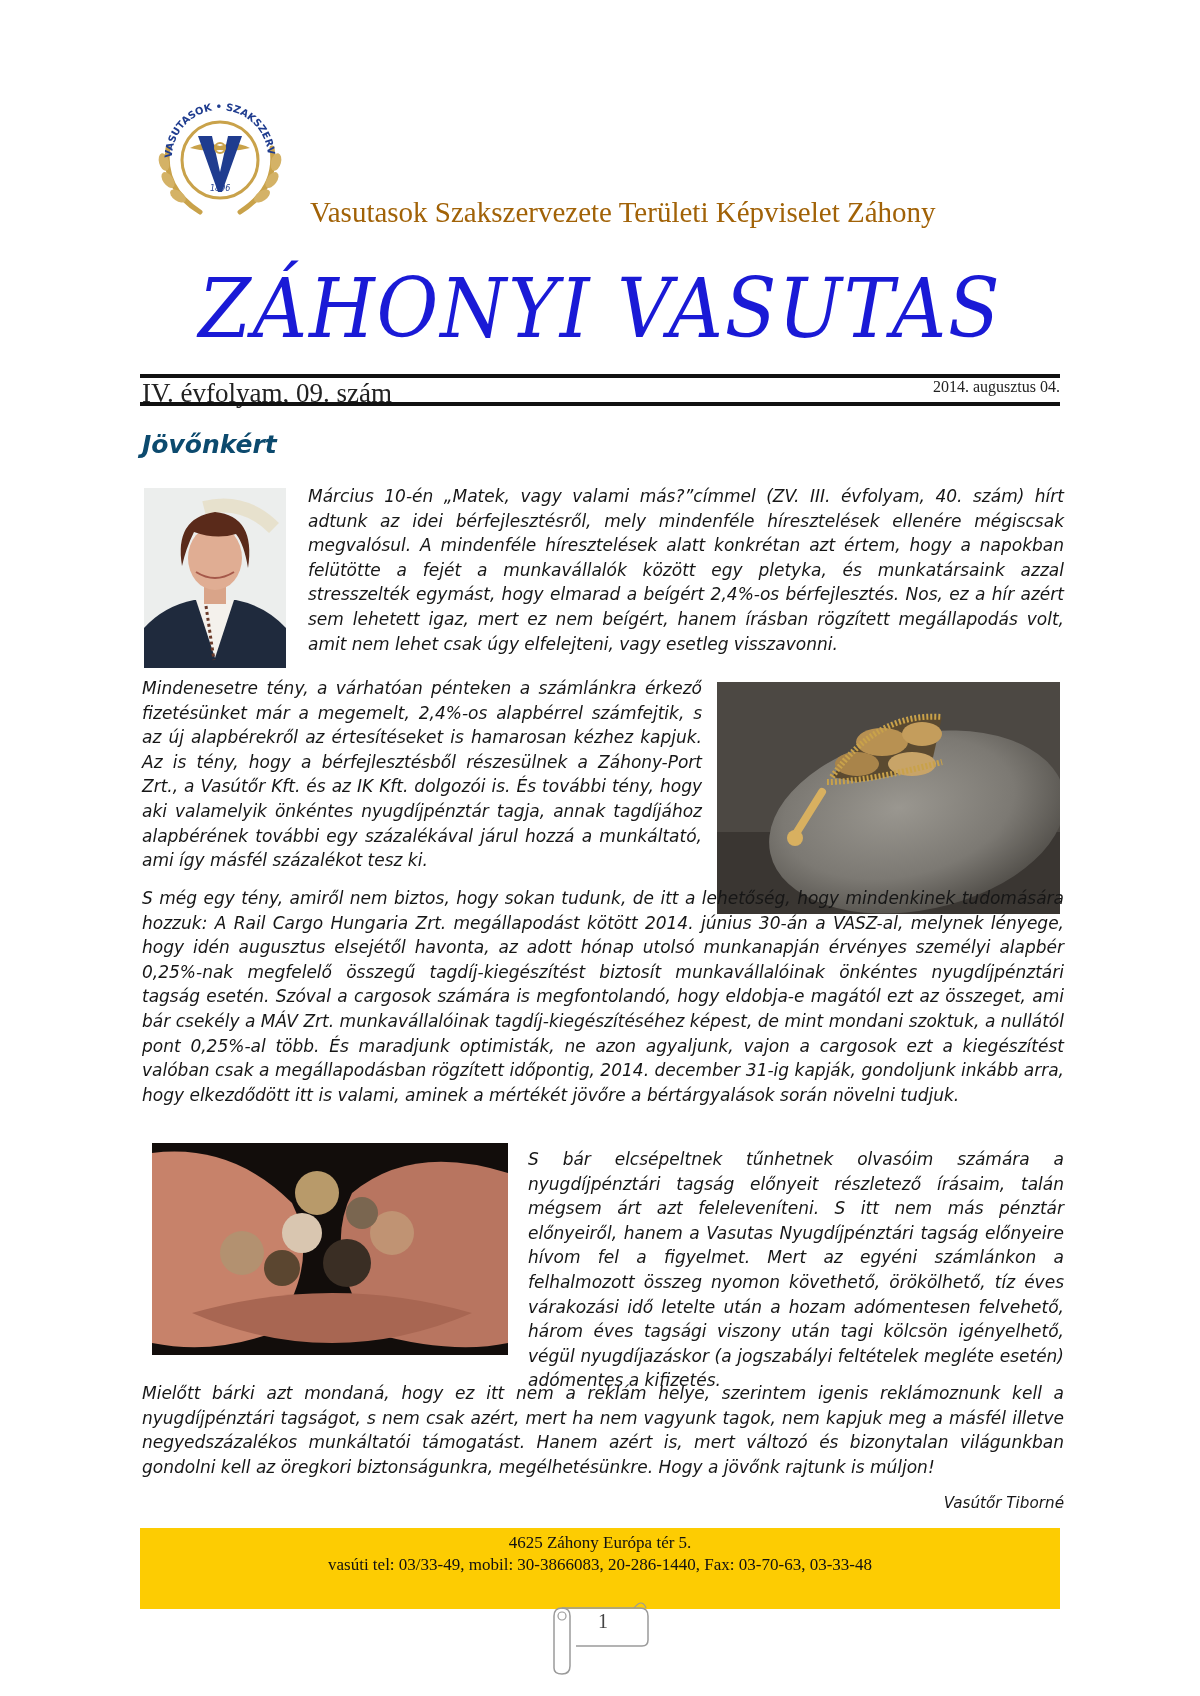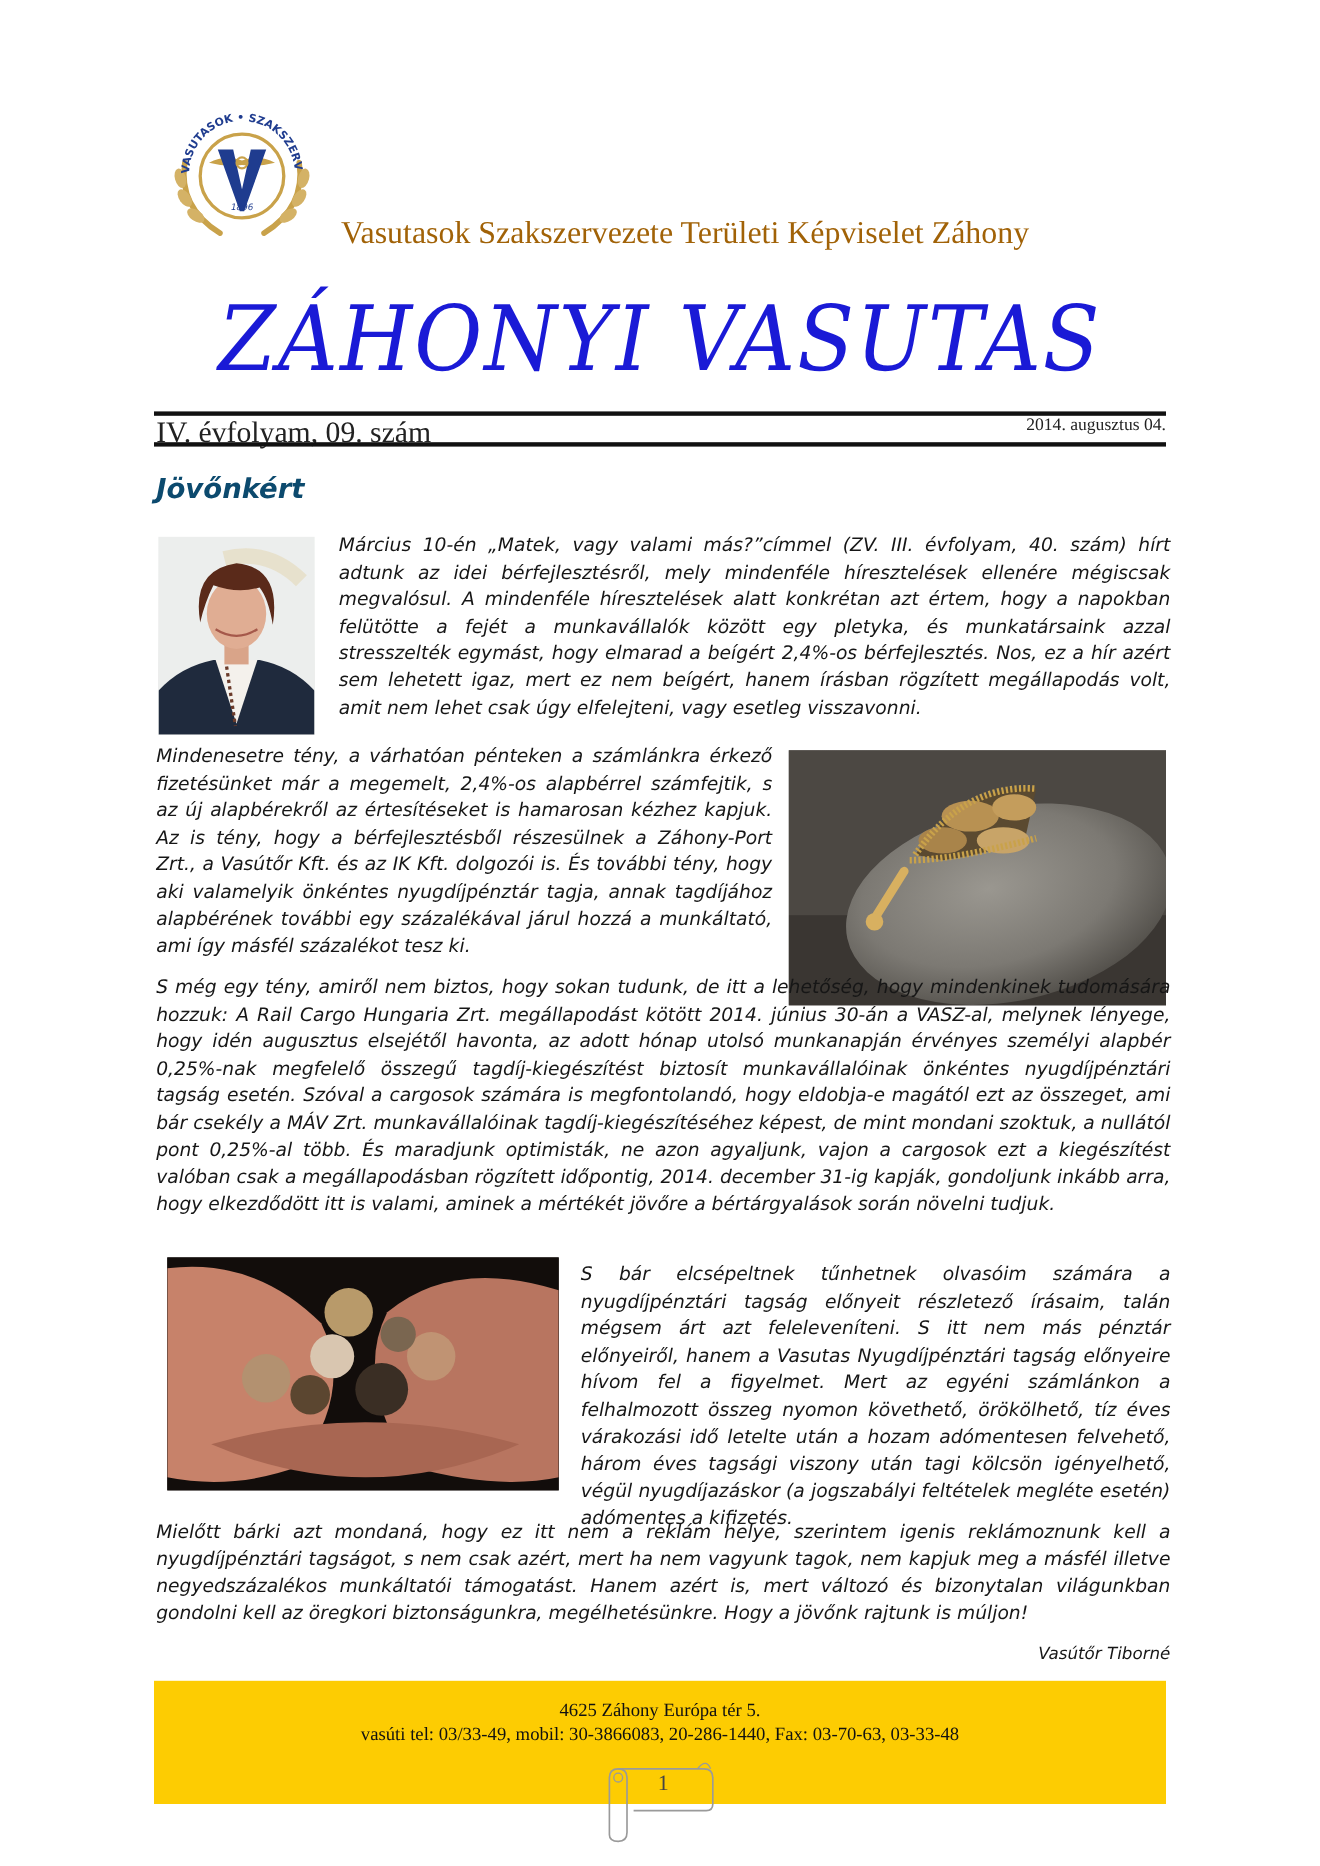--- a/index.html
+++ b/index.html
@@ -29,21 +29,21 @@
   .p5 { left: 142px; top: 1381px; width: 922px; }
   .signature { right: 136px; top: 1494px; font-family: "DejaVu Sans", sans-serif; font-style: italic; font-size: 15.2px; color: #161616; }
 
   
   .img { overflow: hidden; }
   .photo-portrait { left: 144px; top: 488px; width: 142px; height: 180px; background: linear-gradient(180deg,#eef0ef 0%,#e9ebea 45%,#d8dad9 100%); }
   .photo-stone { left: 717px; top: 682px; width: 343px; height: 232px; background: linear-gradient(160deg,#4a4641 0%,#5a5650 40%,#3c3935 100%); }
   .photo-hands { left: 152px; top: 1143px; width: 356px; height: 212px; background: #120d0b; }
 
   
-  .footer { left: 140px; top: 1528px; width: 920px; height: 112px; background: #fdcc02; text-align: center; font-family: "Liberation Serif", serif; font-size: 17px; line-height: 22px; color: #111; padding-top: 16px; box-sizing: border-box; }
+  .footer { left: 140px; top: 1528px; width: 920px; height: 81px; background: #fdcc02; text-align: center; font-family: "Liberation Serif", serif; font-size: 17px; line-height: 22px; color: #111; padding-top: 4px; box-sizing: border-box; }
   .footer a { color: #1a1a8a; text-decoration: underline; }
   .page-scroll { left: 550px; top: 1596px; width: 110px; height: 80px; }
   .page-num { left: 588px; top: 1610px; width: 30px; text-align: center; font-family: "Liberation Serif", serif; font-size: 20px; color: #444; }
 </style>
 </head>
 <body>
 
 <div class="abs logo">
   <svg width="150" height="135" viewBox="0 0 150 135">
     <defs>

